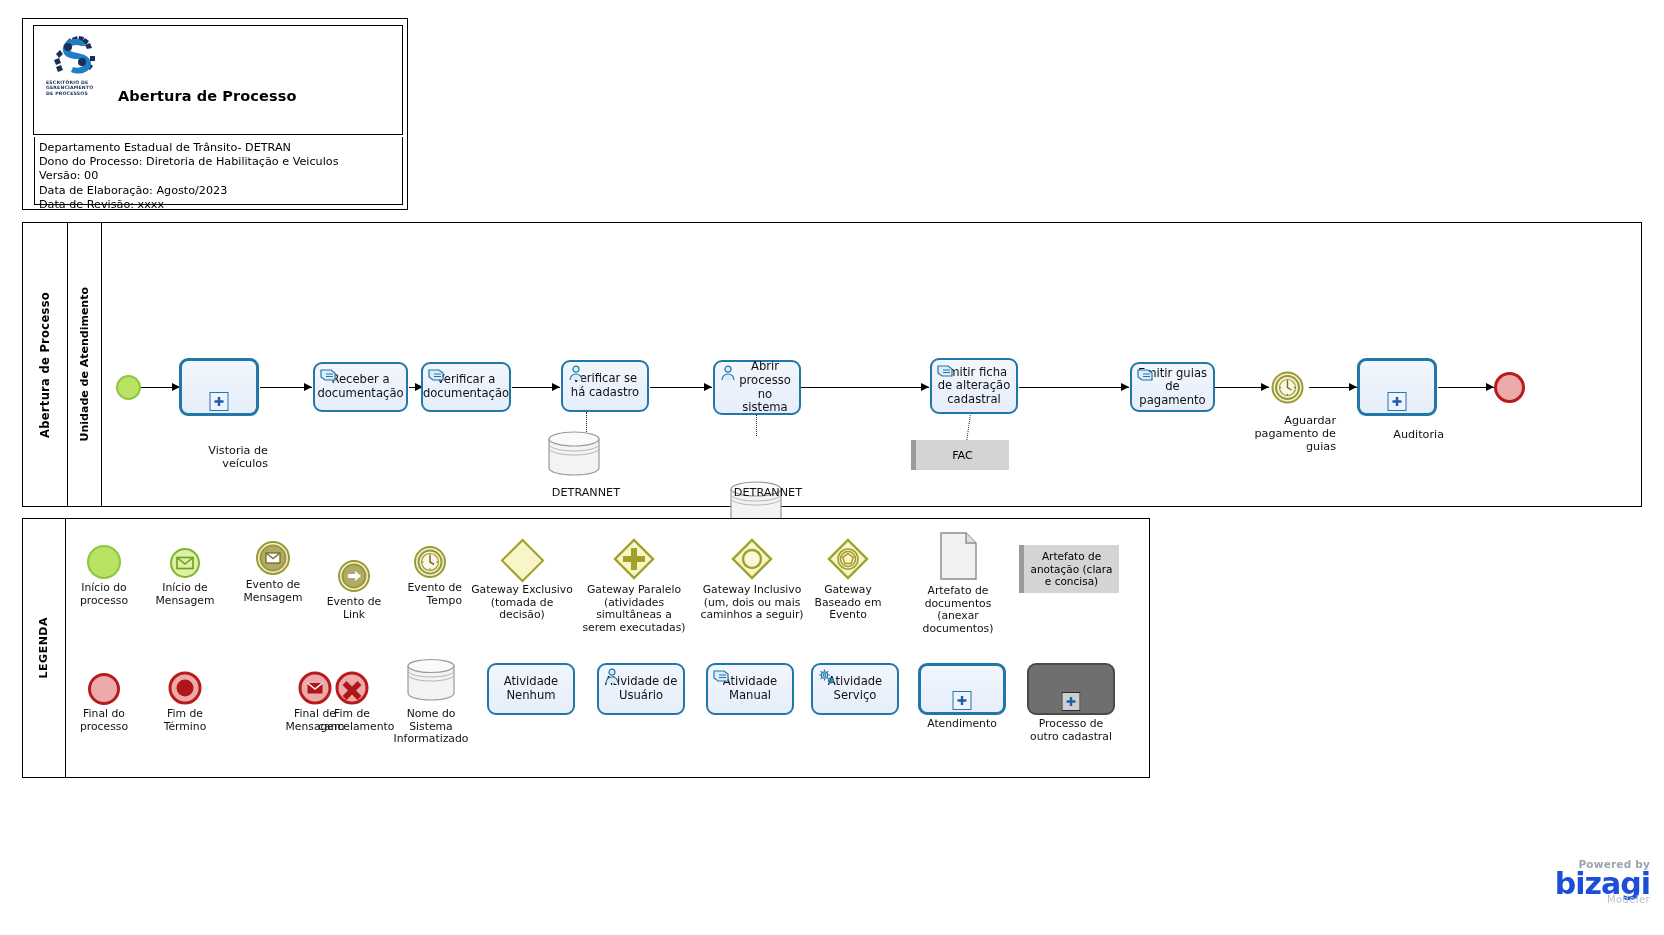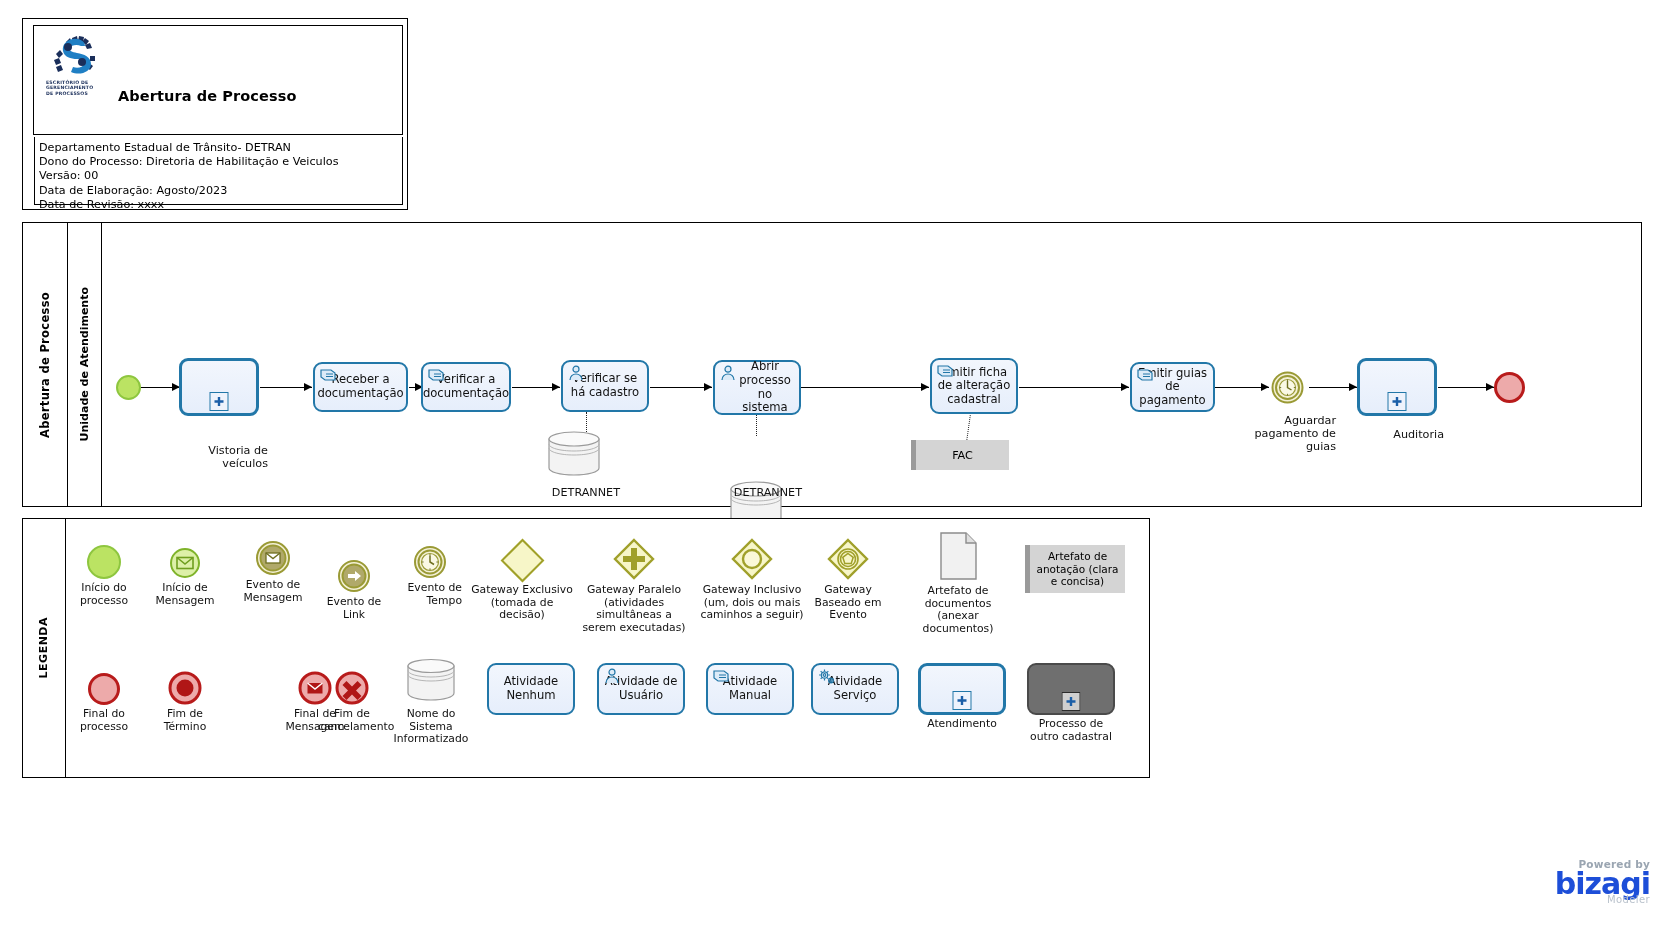--- a/index.html
+++ b/index.html
@@ -377,21 +377,21 @@
 <div class="lg-item" style="left:908px;top:528px;width:100px;">
   <div class="lg-shape" style="height:54px;">
     <svg width="44" height="52" viewBox="0 0 44 52">
       <path d="M5 3h25l10 10v36H5Z" fill="#f1f1f1" stroke="#8c8c8c" stroke-width="1.4"></path>
       <path d="M30 3v10h10" fill="#e0e0e0" stroke="#8c8c8c" stroke-width="1.4"></path>
     </svg>
   </div>
   <div class="lg-cap">Artefato de documentos (anexar documentos)</div>
 </div>
 
-<div class="lg-item" style="left:1019px;top:545px;width:108px;margin-left:6px;">
+<div class="lg-item" style="left:1019px;top:545px;width:108px;">
   <div style="width:100px;height:48px;background:#d4d4d4;border-left:5px solid #9a9a9a;box-sizing:border-box;
        display:flex;align-items:center;justify-content:center;font-size:10.5px;line-height:12.4px;text-align:center;padding:0 3px;">
     <span>Artefato de anotação (clara e concisa)</span>
   </div>
 </div>
 
 <div class="lg-item" style="left:72px;top:663px;width:64px;">
   <div class="lg-shape" style="height:42px;">
       <div style="width:32px;height:32px;border-radius:50%;background:#edaaaa;border:3px solid #b81b1b;box-sizing:border-box;"></div>
     </div>

